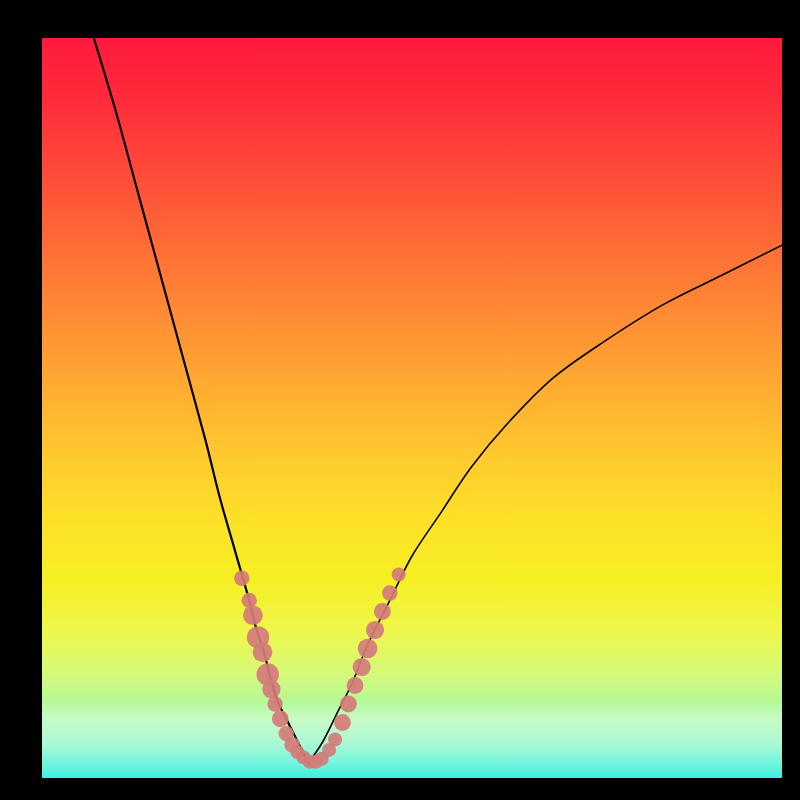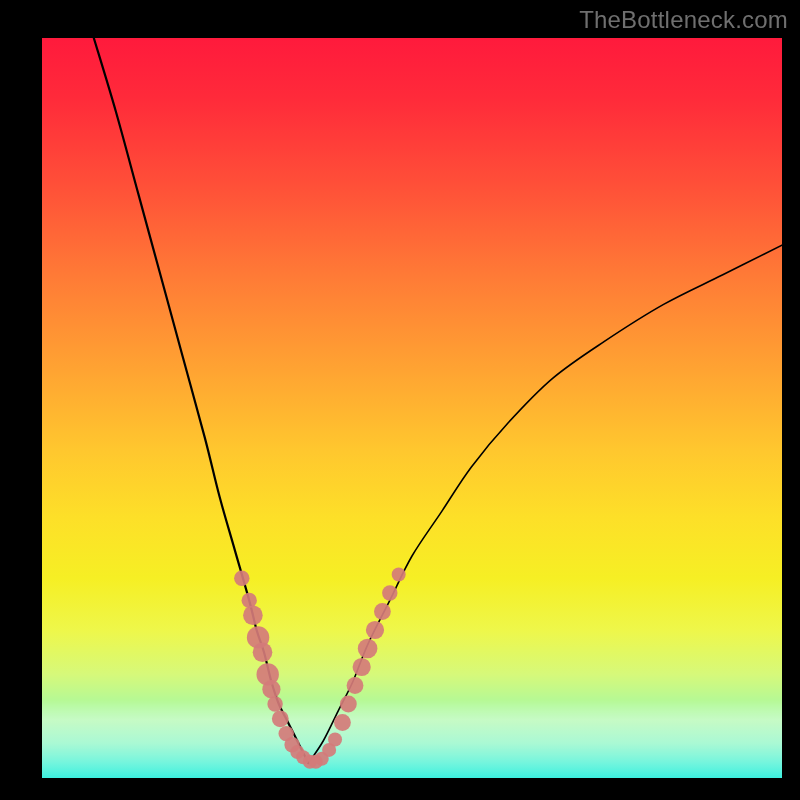--- a/index.html
+++ b/index.html
@@ -72,21 +72,20 @@
       rgba(60,228,200,0.55) 100%
     );
     mix-blend-mode: screen;
     pointer-events: none;
   }
 </style>
 </head>
 <body>
 
 <div class="frame">
-  <div class="watermark">TheBottleneck.com</div>
   <div class="plot-area">
     <div class="bottom-band"></div>
     <svg class="curve" viewBox="0 0 740 740" preserveAspectRatio="none">
       <g id="curve-group">
           <path d="M 51.80 0.00 C 55.50 12.33 66.60 48.10 74.00 74.00 C 81.40 99.90 88.80 128.27 96.20 155.40 C 103.60 182.53 111.00 209.67 118.40 236.80 C 125.80 263.93 133.20 291.07 140.60 318.20 C 148.00 345.33 156.63 376.17 162.80 399.60 C 168.97 423.03 172.67 440.30 177.60 458.80 C 182.53 477.30 187.47 493.33 192.40 510.60 C 197.33 527.87 203.50 548.83 207.20 562.40 C 210.90 575.97 212.13 583.37 214.60 592.00 C 217.07 600.63 219.53 605.57 222.00 614.20 C 224.47 622.83 226.93 635.17 229.40 643.80 C 231.87 652.43 234.33 659.83 236.80 666.00 C 239.27 672.17 241.73 675.87 244.20 680.80 C 246.67 685.73 249.13 690.67 251.60 695.60 C 254.07 700.53 256.53 705.47 259.00 710.40 C 261.47 715.33 265.17 722.73 266.40 725.20" fill="none" stroke="#000000" stroke-width="2.2" stroke-linecap="round"></path>
           <path d="M 266.40 725.20 C 268.87 721.50 276.27 711.63 281.20 703.00 C 286.13 694.37 291.07 683.27 296.00 673.40 C 300.93 663.53 305.87 654.90 310.80 643.80 C 315.73 632.70 319.43 620.37 325.60 606.80 C 331.77 593.23 340.40 577.20 347.80 562.40 C 355.20 547.60 361.37 532.80 370.00 518.00 C 378.63 503.20 389.73 488.40 399.60 473.60 C 409.47 458.80 418.10 444.00 429.20 429.20 C 440.30 414.40 452.63 399.60 466.20 384.80 C 479.77 370.00 494.57 353.97 510.60 340.40 C 526.63 326.83 543.90 315.73 562.40 303.40 C 580.90 291.07 601.87 277.50 621.60 266.40 C 641.33 255.30 661.07 246.67 680.80 236.80 C 700.53 226.93 730.13 212.13 740.00 207.20" fill="none" stroke="#000000" stroke-width="1.6" stroke-linecap="round"></path>
         </g>
       <g id="marker-group">
           <circle cx="199.80" cy="540.20" r="7.70" fill="#d47b7a" fill-opacity="0.92"></circle>
           <circle cx="207.20" cy="562.40" r="7.70" fill="#d47b7a" fill-opacity="0.92"></circle>

